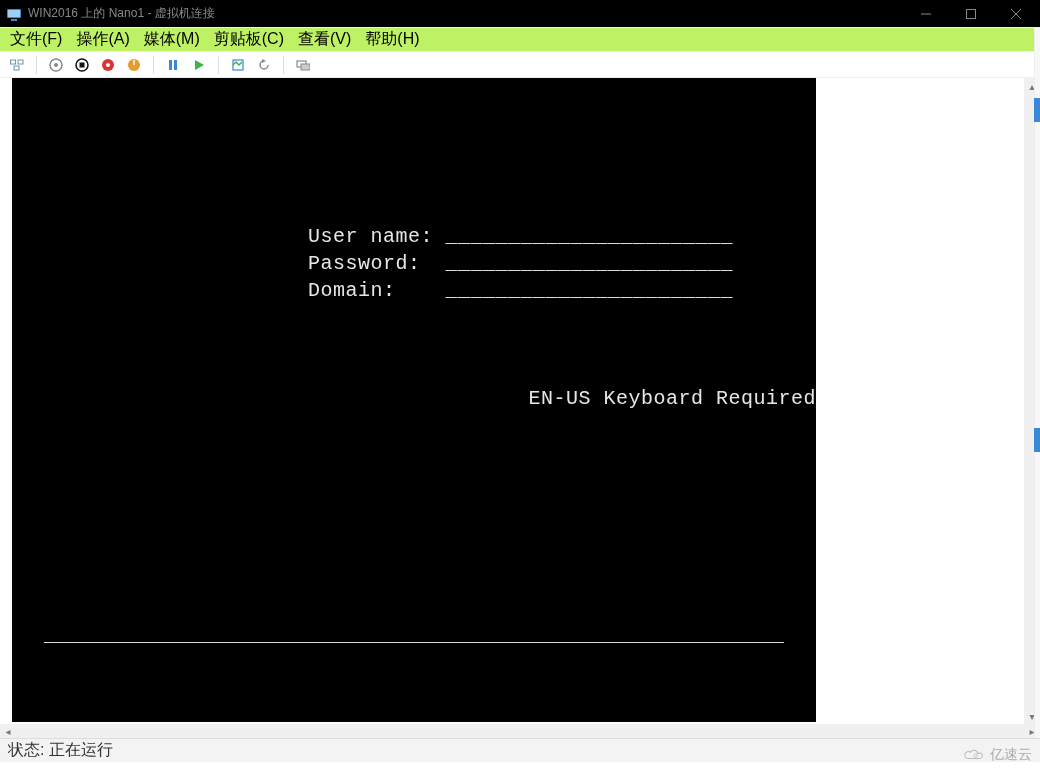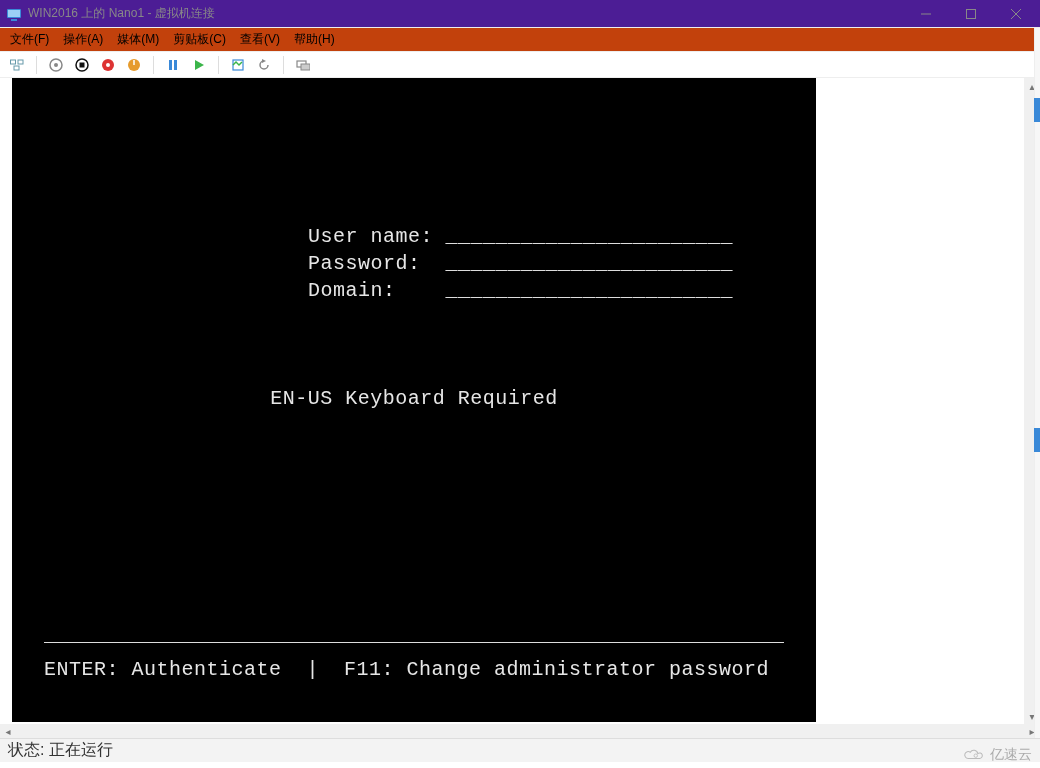--- a/index.html
+++ b/index.html
@@ -11,21 +11,21 @@
       font-size: 12px;
       overflow: hidden;
       position: relative;
     }
     
     .titlebar {
       height: 28px;
       display: flex;
       align-items: center;
       padding: 0 2px 0 6px;
-      background: #4c1d95;
+      background: #000000;
       border-bottom: 1px solid #eee;
     }
     .titlebar .app-icon {
       width: 16px; height: 16px;
       margin-right: 6px;
       display: inline-flex; align-items:center; justify-content:center;
     }
     .titlebar .title {
       color: #888;
       font-size: 12px;
@@ -39,23 +39,23 @@
     }
     .win-btn svg { width: 10px; height: 10px; }
 
     
     .menubar {
       height: 24px;
       display: flex;
       align-items: center;
       gap: 14px;
       padding: 0 10px;
-      background: #c2410c;
+      background: #bef264;
       color: #000;
-      font-size: 12px;
+      font-size: 16px;
       border-bottom: 1px solid #eee;
     }
     .menubar span { cursor: default; }
 
     
     .toolbar {
       height: 26px;
       display: flex;
       align-items: center;
       gap: 4px;
@@ -95,21 +95,21 @@
     }
     .login-block {
       position: absolute;
       left: 296px; top: 118px;
       white-space: pre;
       line-height: 27px;
     }
     .kbd-notice {
       position: absolute;
       left: 0; right: 0; top: 309px;
-      text-align: center;
+      text-align: right;
     }
     .separator-line {
       position: absolute;
       left: 32px; right: 32px; top: 546px;
       letter-spacing: 0;
       white-space: nowrap;
       overflow: hidden;
       font-size: 20px;
     }
     .help-line {
@@ -285,21 +285,20 @@
 </div>
 
 <div class="vm-area">
   <div class="console">
     <div class="login-block">
 <span>User name:</span> <span>_______________________</span>
 <span>Password:</span>  <span>_______________________</span>
 <span>Domain:</span>    <span>_______________________</span></div>
     <div class="kbd-notice">EN-US Keyboard Required</div>
     <div class="separator-line">_______________________________________________________________________________</div>
-    <div class="help-line">ENTER: Authenticate  |  F11: Change administrator password</div>
   </div>
   <div class="vscroll">
     <div class="arrow">▴</div>
     <div class="track"></div>
     <div class="arrow">▾</div>
   </div>
   <div class="hscroll">
     <div class="arrow">◂</div>
     <div class="track"></div>
     <div class="arrow">▸</div>

